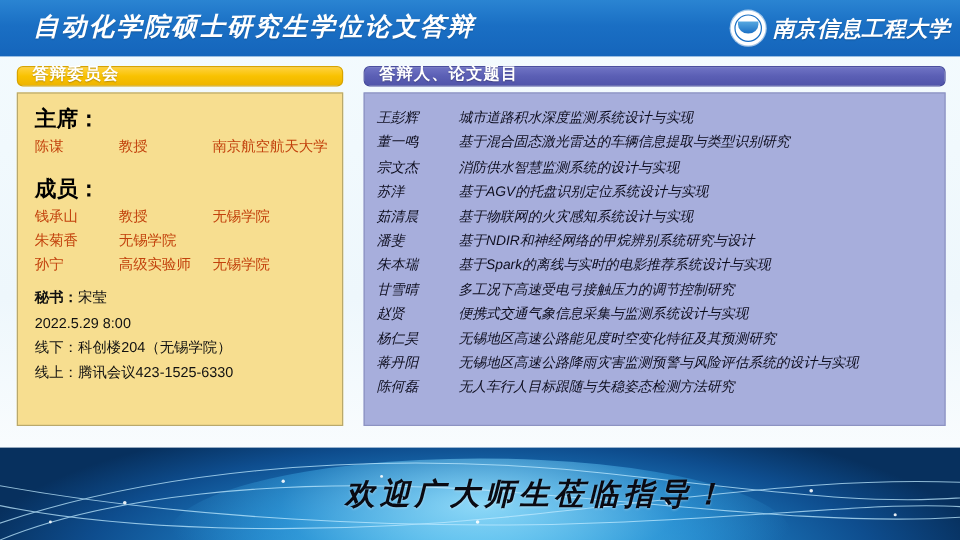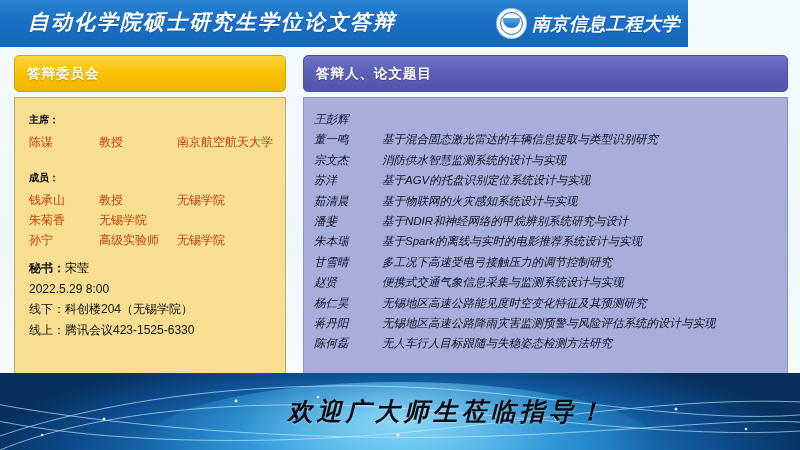--- a/index.html
+++ b/index.html
@@ -18,21 +18,21 @@
     width: 800px;
     height: 450px;
     background: linear-gradient(180deg, #f4fbfe 0%, #eef7fc 55%, #ffffff 100%);
     overflow: hidden;
   }
 
   
   .topbar {
     position: absolute;
     left: 0; top: 0;
-    width: 688px; height: 47px;
+    width: 800px; height: 47px;
     background: linear-gradient(180deg, #2a84d2 0%, #1a6fc4 45%, #1565bb 100%);
   }
   .topbar-title {
     position: absolute;
     left: 28px;
     top: 8px;
     font-family: "Liberation Serif", "DejaVu Serif", serif;
     font-size: 21px;
     font-weight: bold;
     font-style: italic;
@@ -84,24 +84,24 @@
     letter-spacing: 0.5px;
     white-space: nowrap;
     text-shadow: 0 1px 1px rgba(0,0,0,0.2);
   }
 
   
   .panel {
     position: absolute;
   }
   .panel-head {
-    height: 37px;
+    height: 17px;
     border-radius: 5px;
     display: flex;
-    align-items: center;
+    align-items: flex-end;
     box-sizing: border-box;
     padding: 0 4px 0 12px;
   }
   .panel-head-label {
     font-size: 13.5px;
     font-weight: bold;
     color: #ffffff;
     letter-spacing: 1px;
     white-space: nowrap;
     text-shadow: 0 1px 1px rgba(0,0,0,0.25);
@@ -119,21 +119,21 @@
     background: linear-gradient(180deg, #ffd23f 0%, #f9c200 50%, #eeb500 100%);
     border: 1px solid #d8a400;
   }
   #committee-panel .panel-body {
     height: 278px;
     background: #f7de90;
     border-color: #b9a96c;
     padding: 14px 14px 0 14px;
   }
   .cm-section-title {
-    font-size: 10px;
+    font-size: 18px;
     font-weight: bold;
     color: #000000;
     margin: 0 0 5px 0;
     line-height: 15px;
   }
   .cm-row {
     display: flex;
     font-size: 12px;
     color: #c2410c;
     line-height: 20px;
@@ -270,20 +270,21 @@
     </div>
   </div>
 
   <div class="panel" id="candidates-panel">
     <div class="panel-head">
       <span class="panel-head-label">答辩人、论文题目</span>
     </div>
     <div class="panel-body">
       <div class="cand-row">
         <span class="cand-name">王彭辉</span>
+        <span class="cand-title">城市道路积水深度监测系统设计与实现</span>
       </div>
       <div class="cand-row">
         <span class="cand-name">董一鸣</span>
         <span class="cand-title">基于混合固态激光雷达的车辆信息提取与类型识别研究</span>
       </div>
       <div class="cand-row">
         <span class="cand-name">宗文杰</span>
         <span class="cand-title">消防供水智慧监测系统的设计与实现</span>
       </div>
       <div class="cand-row">

